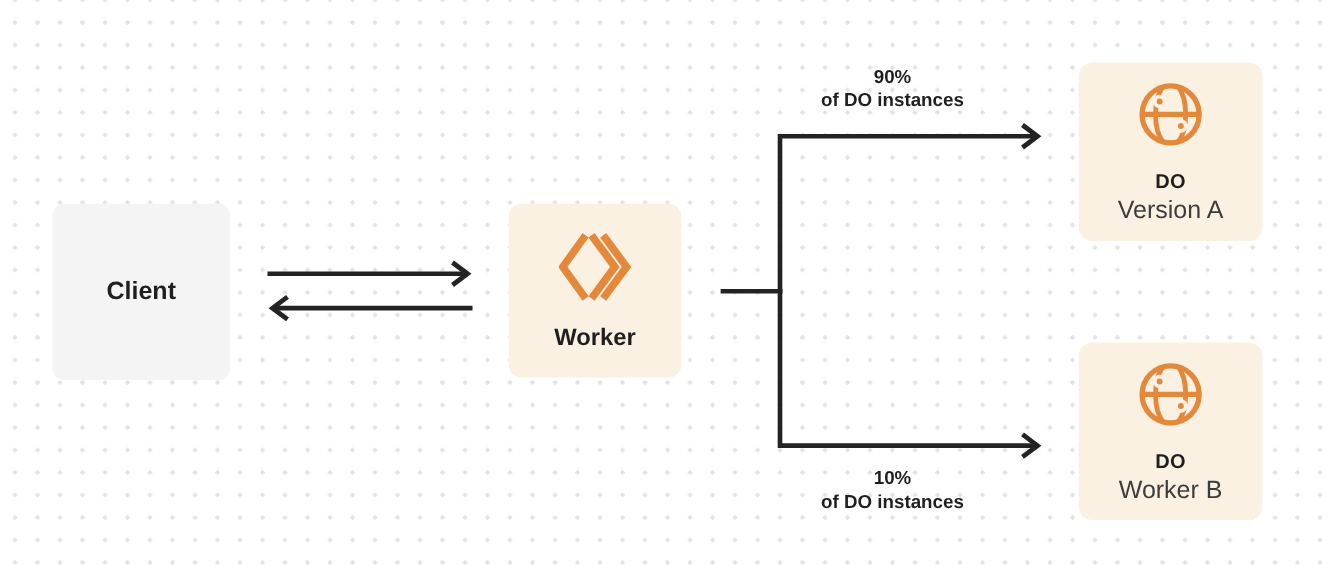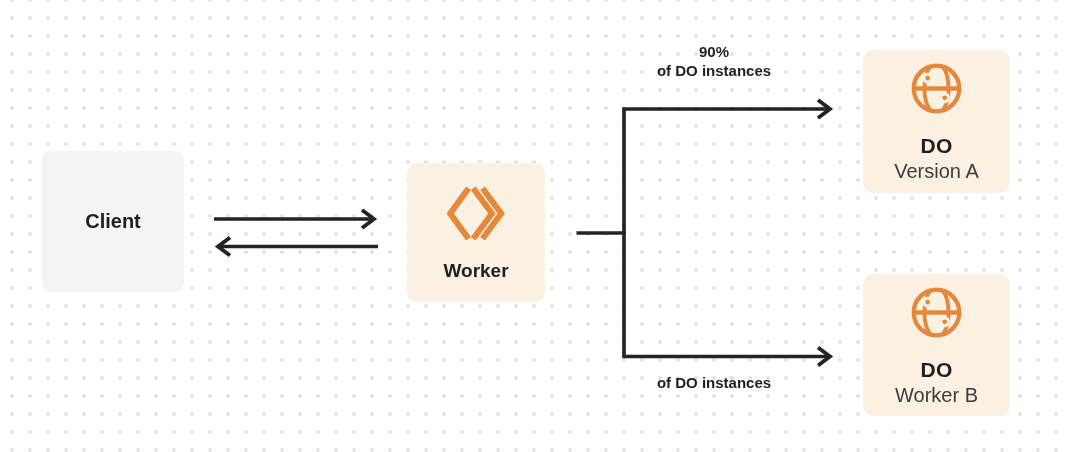--- a/index.html
+++ b/index.html
@@ -38,58 +38,58 @@
     stroke-linecap: butt;
   }
   #arrowhead path { stroke: var(--line); }
 
   .node {
     position: absolute;
     display: flex; flex-direction: column;
     align-items: center; justify-content: center;
   }
   .node-client {
-    left: 42px; top: 151px; width: 142px; height: 141px;
+    left: 42px; top: 163px; width: 142px; height: 141px;
     background: var(--gray-box); border-radius: 9px;
   }
   .node-client .node-label {
     font-size: 20px; font-weight: 700; color: var(--text);
   }
   .node-worker {
     left: 407px; top: 163px; width: 138px; height: 139px;
     background: var(--cream); border-radius: 10px;
   }
   .node-worker .node-label {
     margin-top: 17px;
     font-size: 19px; font-weight: 700; color: var(--text);
   }
   .node-do { background: var(--cream); border-radius: 11px; }
   .node-do-a { left: 863px; top: 50px;  width: 147px; height: 143px; }
   .node-do-b { left: 863px; top: 274px; width: 147px; height: 142px; }
   .do-title {
     margin-top: 17px;
-    font-size: 21px; font-weight: 700; color: var(--text);
+    font-size: 16px; font-weight: 700; color: var(--text);
     letter-spacing: 0.3px;
   }
   .do-version {
     margin-top: 2px;
     font-size: 20px; font-weight: 400; color: var(--muted-text);
   }
   .icon svg { display: block; }
   .icon .stroke { stroke: var(--accent); fill: none; }
   .icon .dot { fill: var(--accent); stroke: var(--cream); stroke-width: 2.6px; }
 
   .edge-label {
     position: absolute;
     width: 200px; left: 614px;
     text-align: center;
     font-size: 15px; font-weight: 700; color: var(--text);
     line-height: 19px;
   }
-  .edge-label-top { top: 42px; }
+  .edge-label-top { top: 52px; }
   .edge-label-bottom { top: 373px; }
 </style>
 </head>
 <body>
 
 <div class="canvas">
 
   <svg class="connectors" viewBox="0 0 1072 452" xmlns="http://www.w3.org/2000/svg">
     <defs>
       <marker id="arrowhead" markerUnits="userSpaceOnUse" markerWidth="20" markerHeight="22" refX="14" refY="11" orient="auto">
@@ -147,16 +147,17 @@
     <span class="do-title">DO</span>
     <span class="do-version">Worker B</span>
   </div>
 
   <div class="edge-label edge-label-top">
     <div>90%</div>
     <div>of DO instances</div>
   </div>
 
   <div class="edge-label edge-label-bottom">
+    <div>10%</div>
     <div>of DO instances</div>
   </div>
 
 </div>
 
 </body></html>

